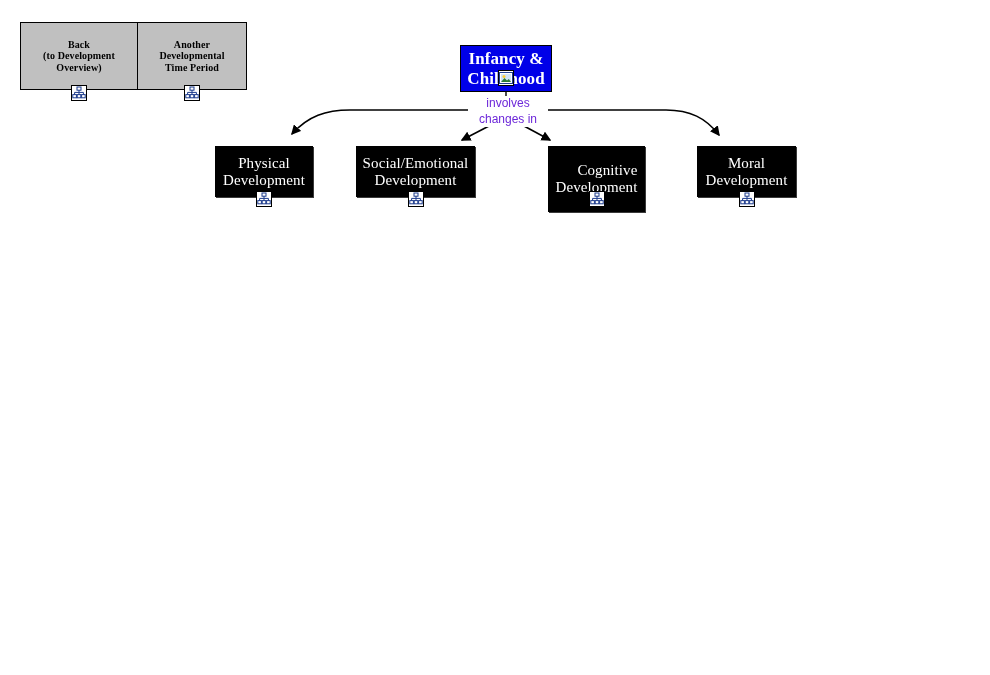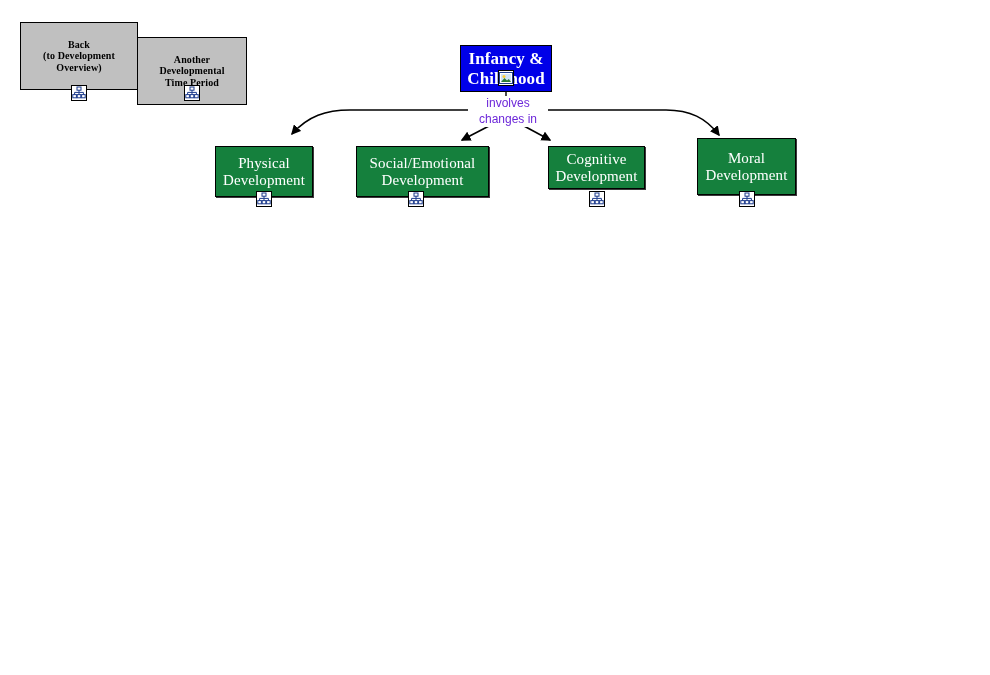--- a/index.html
+++ b/index.html
@@ -55,21 +55,21 @@
   .node.root {
     background: #0000e8;
     color: #ffffff;
     font-weight: bold;
     font-size: 17px;
     border: 1px solid #000000;
   }
 
   
   .node.concept {
-    background: #15803d;
+    background: #000000;
     color: #ffffff;
     font-size: 15px;
     border: 1px solid #000000;
     box-shadow: 1px 1px 0 #3a3a3a;
   }
 
   
   .node.navbtn {
     background: #c0c0c0;
     color: #000000;
@@ -142,21 +142,21 @@
   <span class="icon-badge" style="left:71px; top:85px;">
     <svg width="14" height="14" viewBox="0 0 14 14">
       <rect x="5" y="1" width="4" height="3.2" fill="#ffffff" stroke="#1b3a8c" stroke-width="1"></rect>
       <path d="M7 4.2 L7 6.4 M2.6 6.4 L11.4 6.4 M2.6 6.4 L2.6 8.6 M7 6.4 L7 8.6 M11.4 6.4 L11.4 8.6" stroke="#1b3a8c" stroke-width="1" fill="none"></path>
       <rect x="0.8" y="8.6" width="3.6" height="3.2" fill="#ffffff" stroke="#1b3a8c" stroke-width="1"></rect>
       <rect x="5.2" y="8.6" width="3.6" height="3.2" fill="#ffffff" stroke="#1b3a8c" stroke-width="1"></rect>
       <rect x="9.6" y="8.6" width="3.6" height="3.2" fill="#ffffff" stroke="#1b3a8c" stroke-width="1"></rect>
     </svg>
   </span>
 
-  <div class="node navbtn" style="left:137px; top:37px; width:110px; height:68px;">
+  <div class="node navbtn" style="left:137px; top:22px; width:110px; height:68px;">
     <span class="node-text">Another
 Developmental
 Time Period</span>
   </div>
   <span class="icon-badge" style="left:184px; top:85px;">
     <svg width="14" height="14" viewBox="0 0 14 14">
       <rect x="5" y="1" width="4" height="3.2" fill="#ffffff" stroke="#1b3a8c" stroke-width="1"></rect>
       <path d="M7 4.2 L7 6.4 M2.6 6.4 L11.4 6.4 M2.6 6.4 L2.6 8.6 M7 6.4 L7 8.6 M11.4 6.4 L11.4 8.6" stroke="#1b3a8c" stroke-width="1" fill="none"></path>
       <rect x="0.8" y="8.6" width="3.6" height="3.2" fill="#ffffff" stroke="#1b3a8c" stroke-width="1"></rect>
       <rect x="5.2" y="8.6" width="3.6" height="3.2" fill="#ffffff" stroke="#1b3a8c" stroke-width="1"></rect>
@@ -184,49 +184,49 @@
   <span class="icon-badge" style="left:256px; top:191px;">
     <svg width="14" height="14" viewBox="0 0 14 14">
       <rect x="5" y="1" width="4" height="3.2" fill="#ffffff" stroke="#1b3a8c" stroke-width="1"></rect>
       <path d="M7 4.2 L7 6.4 M2.6 6.4 L11.4 6.4 M2.6 6.4 L2.6 8.6 M7 6.4 L7 8.6 M11.4 6.4 L11.4 8.6" stroke="#1b3a8c" stroke-width="1" fill="none"></path>
       <rect x="0.8" y="8.6" width="3.6" height="3.2" fill="#ffffff" stroke="#1b3a8c" stroke-width="1"></rect>
       <rect x="5.2" y="8.6" width="3.6" height="3.2" fill="#ffffff" stroke="#1b3a8c" stroke-width="1"></rect>
       <rect x="9.6" y="8.6" width="3.6" height="3.2" fill="#ffffff" stroke="#1b3a8c" stroke-width="1"></rect>
     </svg>
   </span>
 
-  <div class="node concept" style="left:356px; top:146px; width:133px; height:51px;">
+  <div class="node concept" style="left:356px; top:146px; width:119px; height:51px;">
     <span class="node-text">Social/Emotional
 Development</span>
   </div>
   <span class="icon-badge" style="left:408px; top:191px;">
     <svg width="14" height="14" viewBox="0 0 14 14">
       <rect x="5" y="1" width="4" height="3.2" fill="#ffffff" stroke="#1b3a8c" stroke-width="1"></rect>
       <path d="M7 4.2 L7 6.4 M2.6 6.4 L11.4 6.4 M2.6 6.4 L2.6 8.6 M7 6.4 L7 8.6 M11.4 6.4 L11.4 8.6" stroke="#1b3a8c" stroke-width="1" fill="none"></path>
       <rect x="0.8" y="8.6" width="3.6" height="3.2" fill="#ffffff" stroke="#1b3a8c" stroke-width="1"></rect>
       <rect x="5.2" y="8.6" width="3.6" height="3.2" fill="#ffffff" stroke="#1b3a8c" stroke-width="1"></rect>
       <rect x="9.6" y="8.6" width="3.6" height="3.2" fill="#ffffff" stroke="#1b3a8c" stroke-width="1"></rect>
     </svg>
   </span>
 
-  <div class="node concept" style="left:548px; top:146px; width:97px; height:43px;">
+  <div class="node concept" style="left:548px; top:146px; width:97px; height:66px;text-align:right;">
     <span class="node-text">Cognitive
 Development</span>
   </div>
   <span class="icon-badge" style="left:589px; top:191px;">
     <svg width="14" height="14" viewBox="0 0 14 14">
       <rect x="5" y="1" width="4" height="3.2" fill="#ffffff" stroke="#1b3a8c" stroke-width="1"></rect>
       <path d="M7 4.2 L7 6.4 M2.6 6.4 L11.4 6.4 M2.6 6.4 L2.6 8.6 M7 6.4 L7 8.6 M11.4 6.4 L11.4 8.6" stroke="#1b3a8c" stroke-width="1" fill="none"></path>
       <rect x="0.8" y="8.6" width="3.6" height="3.2" fill="#ffffff" stroke="#1b3a8c" stroke-width="1"></rect>
       <rect x="5.2" y="8.6" width="3.6" height="3.2" fill="#ffffff" stroke="#1b3a8c" stroke-width="1"></rect>
       <rect x="9.6" y="8.6" width="3.6" height="3.2" fill="#ffffff" stroke="#1b3a8c" stroke-width="1"></rect>
     </svg>
   </span>
 
-  <div class="node concept" style="left:697px; top:138px; width:99px; height:57px;">
+  <div class="node concept" style="left:697px; top:146px; width:99px; height:51px;">
     <span class="node-text">Moral
 Development</span>
   </div>
   <span class="icon-badge" style="left:739px; top:191px;">
     <svg width="14" height="14" viewBox="0 0 14 14">
       <rect x="5" y="1" width="4" height="3.2" fill="#ffffff" stroke="#1b3a8c" stroke-width="1"></rect>
       <path d="M7 4.2 L7 6.4 M2.6 6.4 L11.4 6.4 M2.6 6.4 L2.6 8.6 M7 6.4 L7 8.6 M11.4 6.4 L11.4 8.6" stroke="#1b3a8c" stroke-width="1" fill="none"></path>
       <rect x="0.8" y="8.6" width="3.6" height="3.2" fill="#ffffff" stroke="#1b3a8c" stroke-width="1"></rect>
       <rect x="5.2" y="8.6" width="3.6" height="3.2" fill="#ffffff" stroke="#1b3a8c" stroke-width="1"></rect>
       <rect x="9.6" y="8.6" width="3.6" height="3.2" fill="#ffffff" stroke="#1b3a8c" stroke-width="1"></rect>

